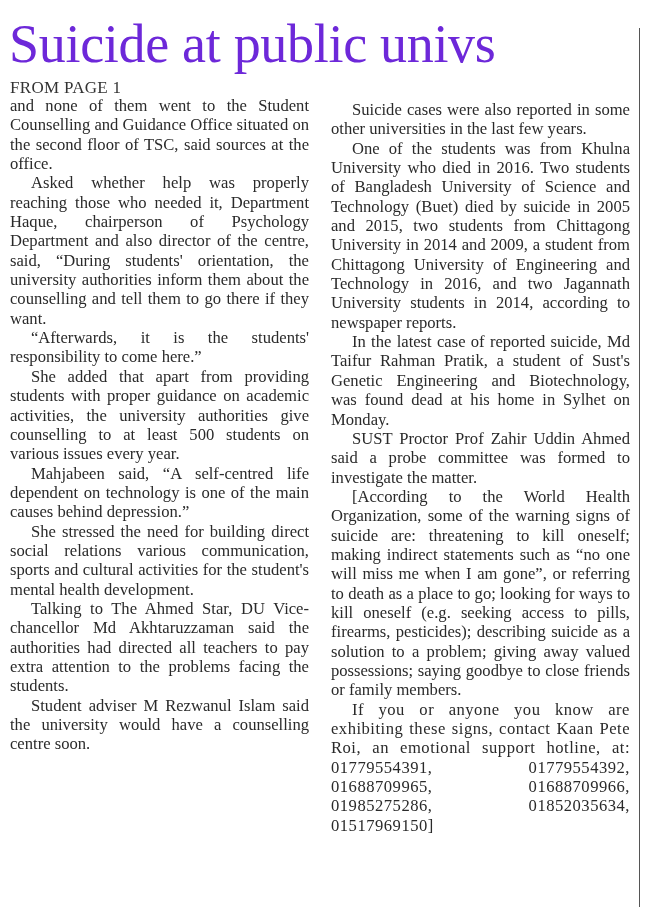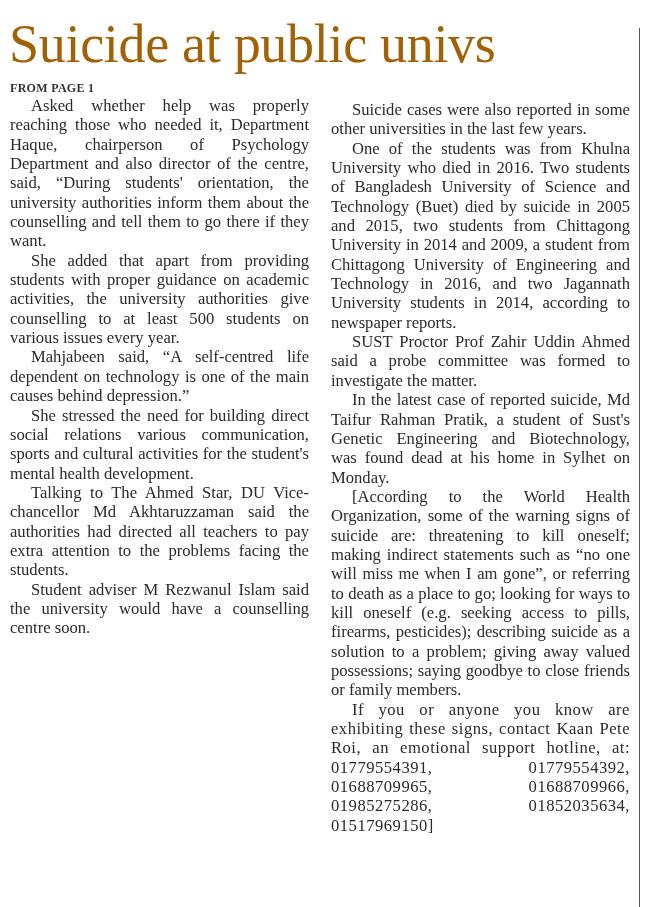--- a/index.html
+++ b/index.html
@@ -5,58 +5,60 @@
   html, body { margin: 0; padding: 0; }
   body {
     width: 645px; height: 907px; background: #ffffff; position: relative; overflow: hidden;
     color: #2a2a2a;
     font-family: "DejaVu Serif", "Liberation Serif", serif;
   }
   .headline {
     position: absolute; left: 9px; top: 14px;
     font-family: "Liberation Serif", "DejaVu Serif", serif;
     font-size: 54px; line-height: 60px; font-weight: normal;
-    color: #a16207; margin: 0; letter-spacing: -0.3px;
+    color: #6d28d9; margin: 0; letter-spacing: -0.3px;
   }
   .vrule {
     position: absolute; left: 639px; top: 28px; width: 1px; height: 879px; background: #555555;
   }
   .col {
     position: absolute; top: 80px; width: 299px;
     font-family: "Liberation Serif", "DejaVu Serif", serif;
     font-size: 16.6px; line-height: 19.35px;
     text-align: justify; hyphens: manual;
   }
   .col.left { left: 10px; }
   .col.right { left: 331px; top: 80px; margin-top: 20px; }
   .kicker {
     font-family: "Liberation Serif", serif;
-    font-size: 12px; font-weight: bold; letter-spacing: 0.3px;
+    font-size: 17px; font-weight: normal; letter-spacing: 0.3px;
     line-height: 16px; margin: 0; color: #333;
   }
   .col p { margin: 0; }
   .col p.indent { text-indent: 21px; }
   .phones { letter-spacing: 0.5px; }
 </style>
 </head>
 <body>
 
 <h1 class="headline">Suicide at public univs</h1>
 <div class="vrule"></div>
 
 <div class="col left">
   <p class="kicker">FROM PAGE 1</p>
+  <p>and none of them went to the Student Counselling and Guidance Office situated on the second floor of TSC, said sources at the office.</p>
   <p class="indent">Asked whether help was properly reaching those who needed it, Department Haque, chairperson of Psychology Department and also direc­tor of the centre, said, “During students' orientation, the university authorities inform them about the counselling and tell them to go there if they want.</p>
+  <p class="indent">“Afterwards, it is the students' responsibility to come here.”</p>
   <p class="indent">She added that apart from providing students with proper guidance on aca­demic activities, the university authori­ties give counselling to at least 500 students on various issues every year.</p>
   <p class="indent">Mahjabeen said, “A self-centred life dependent on technology is one of the main causes behind depression.”</p>
   <p class="indent">She stressed the need for building direct social relations various communication, sports and cultural activities for the stu­dent's mental health development.</p>
   <p class="indent">Talking to The Ahmed Star, DU Vice-chancellor Md Akhtaruzzaman said the authorities had directed all teach­ers to pay extra attention to the prob­lems facing the students.</p>
   <p class="indent">Student adviser M Rezwanul Islam said the university would have a coun­selling centre soon.</p>
 </div>
 
 <div class="col right">
   <p class="indent">Suicide cases were also reported in some other universities in the last few years.</p>
   <p class="indent">One of the students was from Khulna University who died in 2016. Two students of Bangladesh University of Science and Technology (Buet) died by suicide in 2005 and 2015, two stu­dents from Chittagong University in 2014 and 2009, a student from Chittagong University of Engineering and Technology in 2016, and two Jagannath University students in 2014, according to newspaper reports.</p>
+  <p class="indent">In the latest case of reported suicide, Md Taifur Rahman Pratik, a student of Sust's Genetic Engineering and Biotechnology, was found dead at his home in Sylhet on Monday.</p>
   <p class="indent">SUST Proctor Prof Zahir Uddin Ahmed said a probe committee was formed to investigate the matter.</p>
-  <p class="indent">In the latest case of reported suicide, Md Taifur Rahman Pratik, a student of Sust's Genetic Engineering and Biotechnology, was found dead at his home in Sylhet on Monday.</p>
   <p class="indent">[According to the World Health Organization, some of the warning signs of suicide are: threatening to kill oneself; making indirect statements such as “no one will miss me when I am gone”, or referring to death as a place to go; looking for ways to kill oneself (e.g. seeking access to pills, firearms, pesticides); describing sui­cide as a solution to a problem; giving away valued possessions; saying good­bye to close friends or family members.</p>
   <p class="indent phones">If you or anyone you know are exhibiting these signs, contact Kaan Pete Roi, an emotional support hot­line, at: 01779554391, 01779554392, 01688709965, 01688709966, 01985275286, 01852035634, 01517969150]</p>
 </div>
 
 </body></html>

